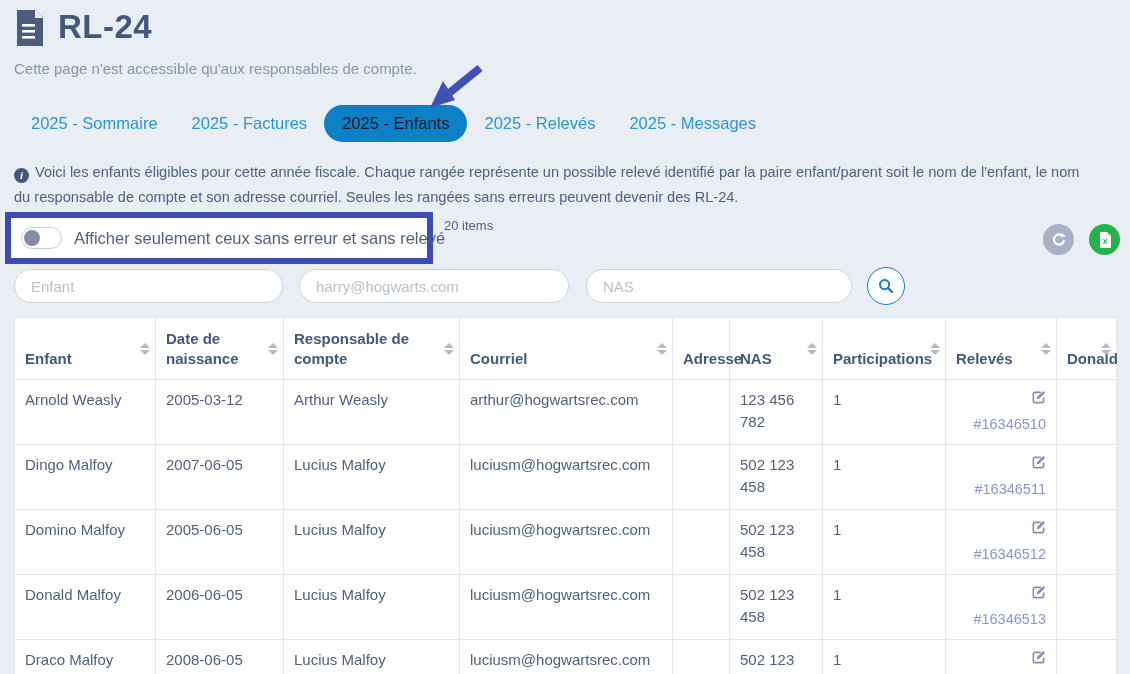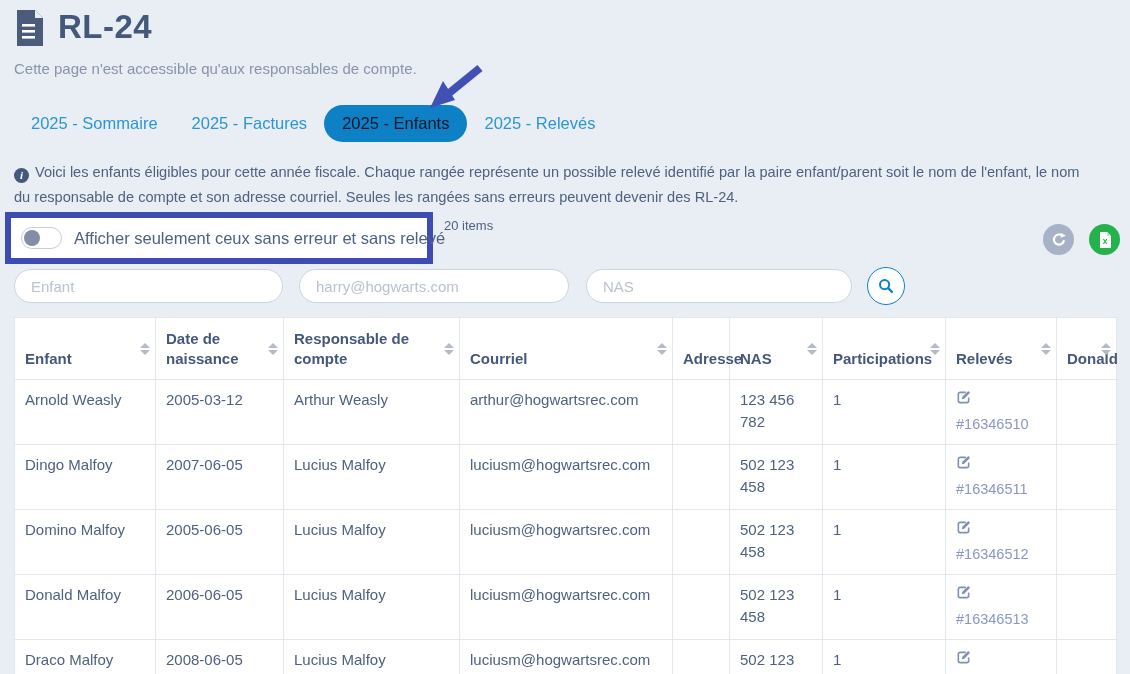--- a/index.html
+++ b/index.html
@@ -120,21 +120,21 @@
     display: flex; flex-direction: column; gap: 2px;
   }
   .sort .up {
     width: 0; height: 0; border-left: 5px solid transparent;
     border-right: 5px solid transparent; border-bottom: 5px solid #b4bac6;
   }
   .sort .down {
     width: 0; height: 0; border-left: 5px solid transparent;
     border-right: 5px solid transparent; border-top: 5px solid #b4bac6;
   }
-  td.releve-cell { text-align: left; padding-top: 9px; }
+  td.releve-cell { text-align: right; padding-top: 9px; }
   .releve-num { color: var(--releve-link, #8995cd); font-size: 14.5px; margin-top: 2px; cursor: pointer; }
   .edit-icon { display: inline-block; cursor: pointer; }
 </style>
 </head>
 <body>
 
 <svg class="doc-icon" viewBox="0 0 28 37">
   <path d="M1 0 h18 l8 8 v28 h-26 z" fill="#4a5b7c"></path>
   <path d="M19 0 l8 8 h-8 z" fill="#e9edf4"></path>
   <rect x="6" y="14" width="13" height="2.6" fill="#fff"></rect>
@@ -142,20 +142,21 @@
   <rect x="6" y="26" width="13" height="2.6" fill="#fff"></rect>
 </svg>
 <div class="page-title">RL-24</div>
 <div class="subtitle">Cette page n'est accessible qu'aux responsables de compte.</div>
 
 <div class="tabs">
   <div class="tab">2025 - Sommaire</div>
   <div class="tab">2025 - Factures</div>
   <div class="tab active">2025 - Enfants</div>
   <div class="tab">2025 - Relevés</div>
+  <div class="tab">2025 - Messages</div>
 </div>
 
 <svg class="annotation-arrow" viewBox="0 0 64 52">
   <line x1="56" y1="8" x2="24" y2="34" stroke="#4150b5" stroke-width="8"></line>
   <polygon points="6,48 31,40 19,21" fill="#4150b5"></polygon>
 </svg>
 
 <div class="info-line">
   <span class="info-icon">i</span><span>Voici les enfants éligibles pour cette année fiscale. Chaque rangée représente un possible relevé identifié par la paire enfant/parent soit le nom de l'enfant, le nom du responsable de compte et son adresse courriel. Seules les rangées sans erreurs peuvent devenir des RL-24.</span>
 </div>

